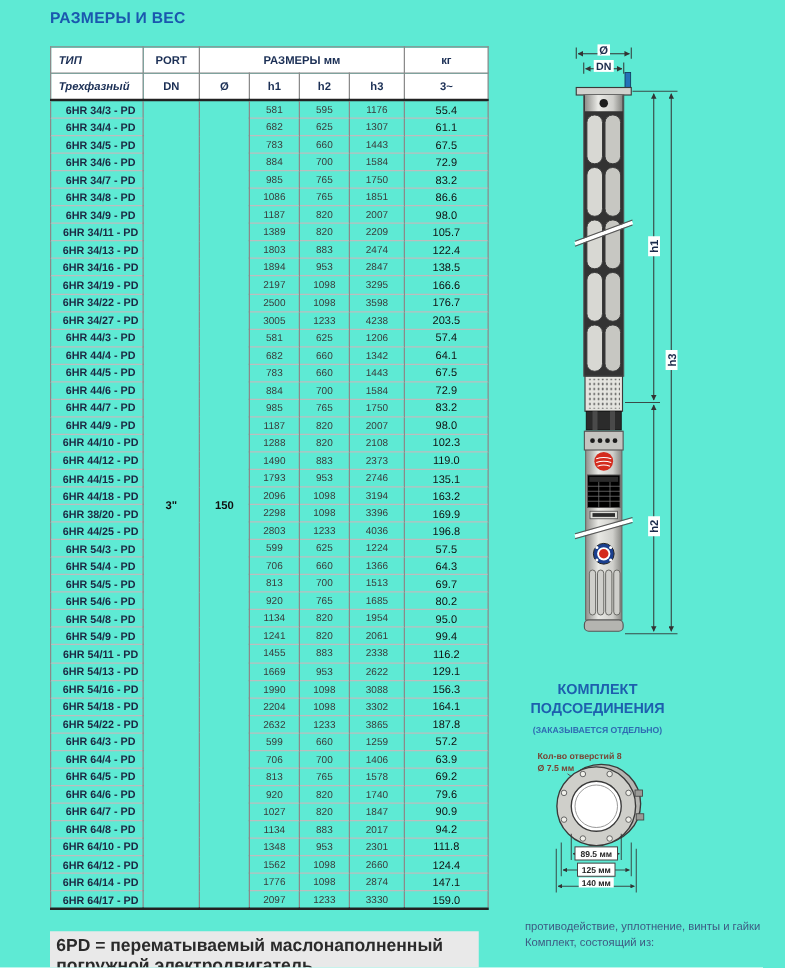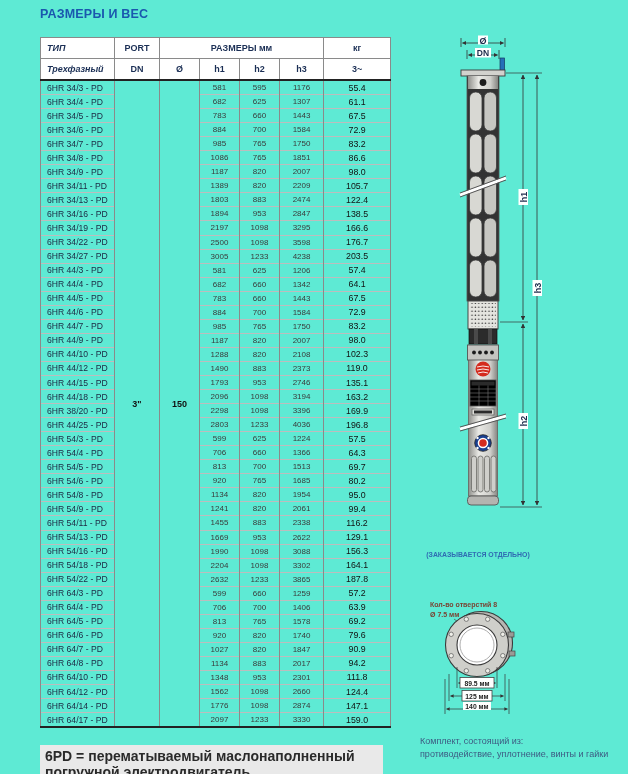--- a/index.html
+++ b/index.html
@@ -12,21 +12,21 @@
         table-layout:fixed;}
   .dims-table th,.dims-table td{padding:0;margin:0;overflow:hidden;white-space:nowrap;}
   .dims-table{border:1px solid #666;border-top:1.5px solid #222;border-bottom:2px solid #222;}
   .dims-table th{border:1px solid #8a8a8a;font-weight:bold;color:#1b2f55;height:20px;
         font-size:9px;text-align:center;vertical-align:middle;background:#fff;}
   .dims-table thead{border-bottom:2px solid #222;}
   .dims-table th.left{text-align:left;padding-left:6px;font-style:italic;}
   .dims-table tbody td{border-left:1px solid #8a8a8a;border-right:1px solid #8a8a8a;
         border-top:1px solid #bdbdbd;height:13.05px;font-size:8px;text-align:center;
         vertical-align:middle;color:#3a3a3a;}
-  .dims-table tbody td.model{font-size:8.6px;font-weight:normal;color:#1c2742;text-align:left;
+  .dims-table tbody td.model{font-size:8.6px;font-weight:bold;color:#1c2742;text-align:center;
         padding-left:6px;}
   .dims-table tbody td.kg{font-size:8.8px;font-weight:normal;color:#111;}
   .dims-table tbody td.merged{font-size:9px;font-weight:bold;color:#111;border-top:none;}
   .footnote{position:absolute;left:40px;top:745px;width:334px;background:#e9e9e9;
         font-size:14px;font-weight:bold;color:#2a2a2a;padding:3px 4px 3px 5px;}
   
   .pump-svg{position:absolute;left:430px;top:26px;}
   .kit-header{position:absolute;left:403px;top:545px;width:150px;text-align:center;}
   .kit-title{font-size:11.5px;font-weight:bold;color:#1d5fae;line-height:15px;}
   .kit-subtitle{font-size:6.9px;font-weight:bold;color:#2f6ab2;margin-top:6px;}
@@ -539,20 +539,24 @@
     <g>
       <line x1="107" y1="49" x2="107" y2="479" stroke="#333" stroke-width="0.8" marker-start="url(#arr)" marker-end="url(#arr)"></line>
       <g transform="rotate(-90 107 262)">
         <rect x="99" y="257.5" width="16" height="9.5" fill="#fff"></rect>
         <text x="107" y="265.5" font-size="9" font-weight="bold" fill="#1b2a4a" text-anchor="middle">h3</text>
       </g>
     </g>
   </svg>
 
   <div class="kit-header">
+    <div class="kit-title">
+      <div>КОМПЛЕКТ</div>
+      <div>ПОДСОЕДИНЕНИЯ</div>
+    </div>
     <div class="kit-subtitle">(ЗАКАЗЫВАЕТСЯ ОТДЕЛЬНО)</div>
   </div>
 
   <svg class="kit-svg" width="160" height="132" viewBox="0 0 160 132">
     <defs>
       <marker id="arr2" viewBox="0 0 10 10" refX="9" refY="5" markerWidth="5" markerHeight="5" orient="auto-start-reverse">
           <path d="M0,0L10,5L0,10z" fill="#333"></path>
         </marker>
     </defs>
     <text x="10" y="13" font-size="7" font-weight="bold" fill="#7a4434">Кол-во отверстий 8</text>
@@ -597,17 +601,17 @@
     <g>
       <line x1="25" y1="85" x2="25" y2="120" stroke="#333" stroke-width="0.7"></line>
       <line x1="89" y1="85" x2="89" y2="120" stroke="#333" stroke-width="0.7"></line>
       <line x1="26.5" y1="115" x2="87.5" y2="115" stroke="#333" stroke-width="0.7" marker-start="url(#arr2)" marker-end="url(#arr2)"></line>
       <rect x="43" y="108" width="28" height="8" fill="#fff"></rect>
       <text x="57" y="114.5" font-size="6.8" font-weight="bold" fill="#222" text-anchor="middle">140 мм</text>
     </g>
   </svg>
 
   <div class="kit-caption">
+    <div>противодействие, уплотнение, винты и гайки</div>
     <div>Комплект, состоящий из:</div>
-    <div>противодействие, уплотнение, винты и гайки</div>
   </div>
 
 </div>
 
 </body></html>

